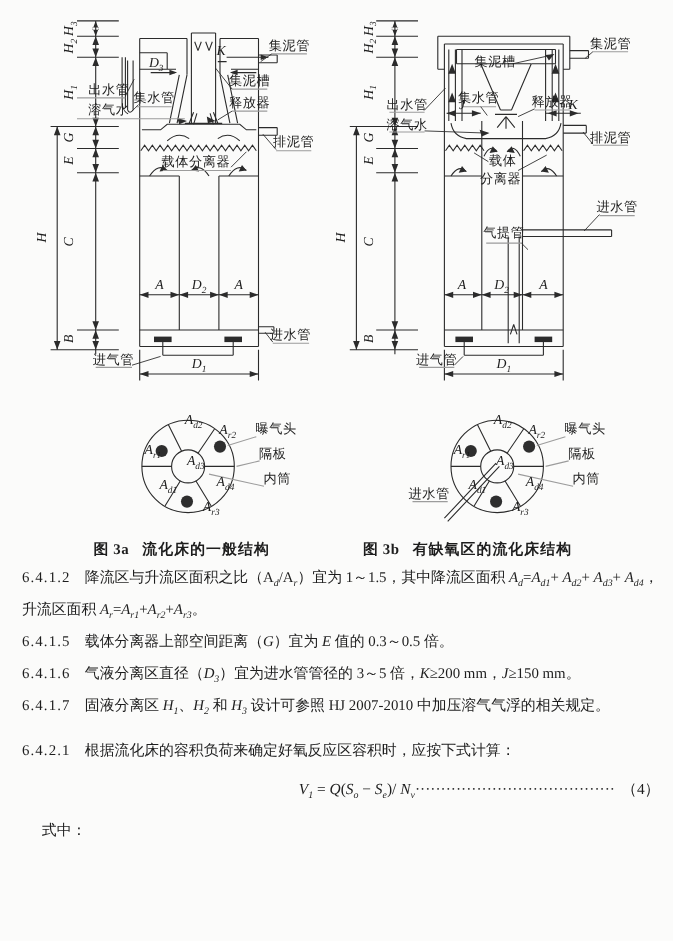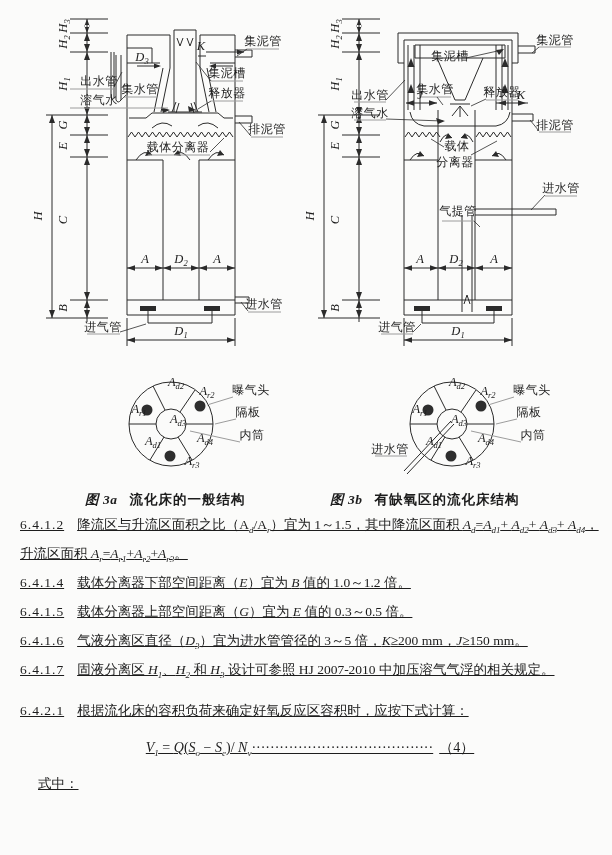--- a/index.html
+++ b/index.html
@@ -6,27 +6,27 @@
   .page{position:relative;width:612px;height:855px;background:#fbfbfa;
         font-family:"Liberation Serif","DejaVu Serif",serif;color:#1d1d1d;overflow:hidden;}
   svg.art{position:absolute;left:0;top:0;}
   .lbl{position:absolute;transform:translate(-50%,-50%);white-space:nowrap;line-height:1;
        font-size:12px;letter-spacing:0.5px;}
   .vert{transform:translate(-50%,-50%) rotate(-90deg);}
   .dim{font-style:italic;font-size:12.5px;letter-spacing:0;}
   .sec{font-style:italic;font-size:12.5px;letter-spacing:0;}
   .lbl sub,.sec sub{font-size:8.5px;line-height:0;}
   .caption{position:absolute;font-weight:bold;font-size:13.5px;letter-spacing:1px;}
-  .caption .num{margin-right:12px;letter-spacing:0.5px;font-style:italic;}
+  .caption .num{margin-right:12px;letter-spacing:0.5px;}
   .textblock{position:absolute;left:20px;top:510px;width:580px;font-size:13.5px;}
-  .clause{margin:0;line-height:29px;text-decoration:underline;}
+  .clause{margin:0;line-height:29px;}
   .cnum{margin-right:13px;letter-spacing:1px;}
   .h642{font-weight:bold;margin:6px 0 0 0;line-height:29px;}
   .c6421{margin-top:12px;}
-  .formula{margin-top:8px;text-align:center;line-height:30px;font-size:14px;}
+  .formula{margin-top:8px;text-align:right;line-height:30px;font-size:14px;}
   .formula .eqno{margin-left:6px;}
   .where{margin-top:6px;margin-left:18px;line-height:29px;}
   .clause i, .formula i{font-family:"Liberation Serif","DejaVu Serif",serif;}
   .clause sub,.formula sub{font-size:9px;line-height:0;font-style:italic;}
 </style>
 </head>
 <body>
 
 <div class="page">
 
@@ -220,21 +220,20 @@
 
 <div class="caption" style="left:85px;top:491px">
   <span class="num">图 3a</span><span>流化床的一般结构</span>
 </div>
 <div class="caption" style="left:330px;top:491px">
   <span class="num">图 3b</span><span>有缺氧区的流化床结构</span>
 </div>
 
 <div class="textblock">
   <p class="clause"><span class="cnum">6.4.1.2</span><span>降流区与升流区面积之比（A<sub>d</sub>/A<sub>r</sub>）宜为 1～1.5，其中降流区面积 <i>A<sub>d</sub></i>=<i>A<sub>d1</sub></i>+ <i>A<sub>d2</sub></i>+ <i>A<sub>d3</sub></i>+ <i>A<sub>d4</sub></i>，升流区面积 <i>A<sub>r</sub></i>=<i>A<sub>r1</sub></i>+<i>A<sub>r2</sub></i>+<i>A<sub>r3</sub></i>。</span></p>
-  <p class="clause"><span class="cnum">6.4.1.4</span><span>载体分离器下部空间距离（<i>E</i>）宜为 <i>B</i> 值的 1.0～1.2 倍。</span></p>
   <p class="clause"><span class="cnum">6.4.1.5</span><span>载体分离器上部空间距离（<i>G</i>）宜为 <i>E</i> 值的 0.3～0.5 倍。</span></p>
   <p class="clause"><span class="cnum">6.4.1.6</span><span>气液分离区直径（<i>D</i><sub>3</sub>）宜为进水管管径的 3～5 倍，<i>K</i>≥200 mm，<i>J</i>≥150 mm。</span></p>
   <p class="clause"><span class="cnum">6.4.1.7</span><span>固液分离区 <i>H</i><sub>1</sub>、<i>H</i><sub>2</sub> 和 <i>H</i><sub>3</sub> 设计可参照 HJ 2007-2010 中加压溶气气浮的相关规定。</span></p>
   <p class="clause c6421"><span class="cnum">6.4.2.1</span><span>根据流化床的容积负荷来确定好氧反应区容积时，应按下式计算：</span></p>
   <p class="clause formula"><span><i>V</i><sub>1</sub> = <i>Q</i>(<i>S<sub>o</sub></i> − <i>S<sub>e</sub></i>)/ <i>N<sub>v</sub></i></span><span>·······································</span><span class="eqno">（4）</span></p>
   <p class="clause where">式中：</p>
 </div>
 
 </div>
 

